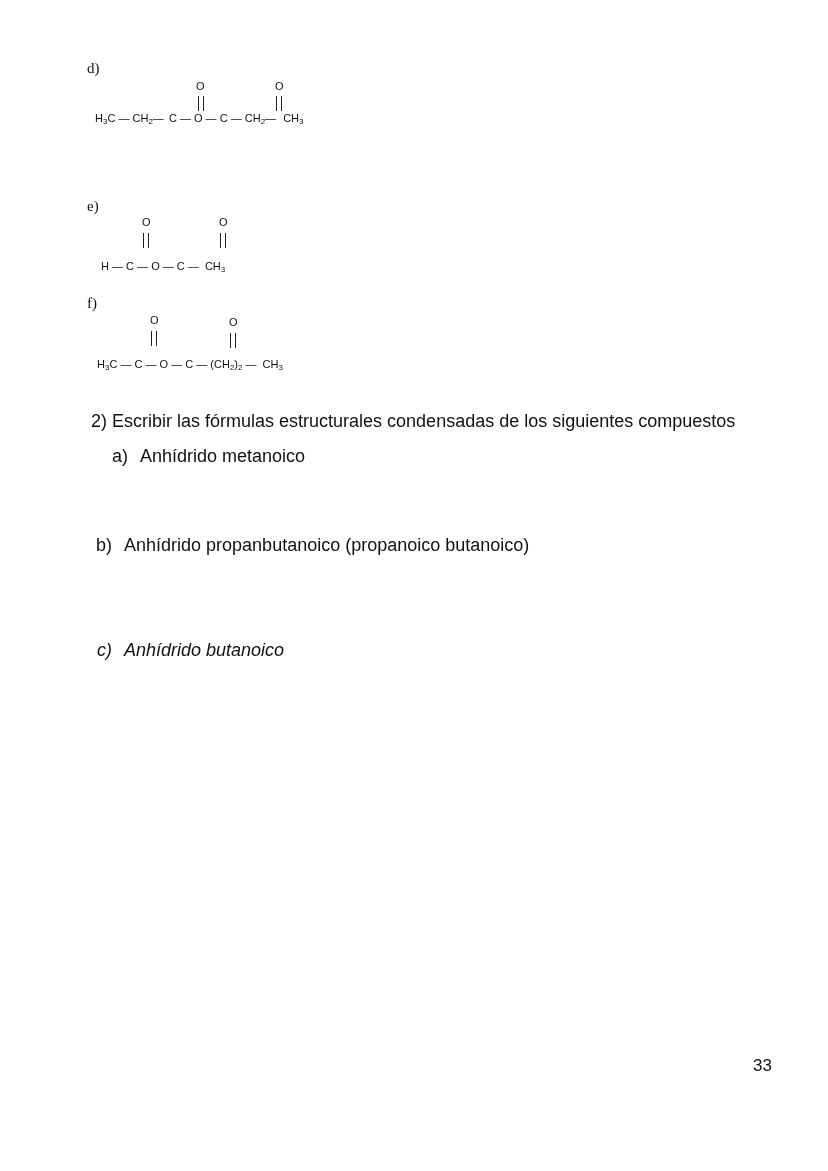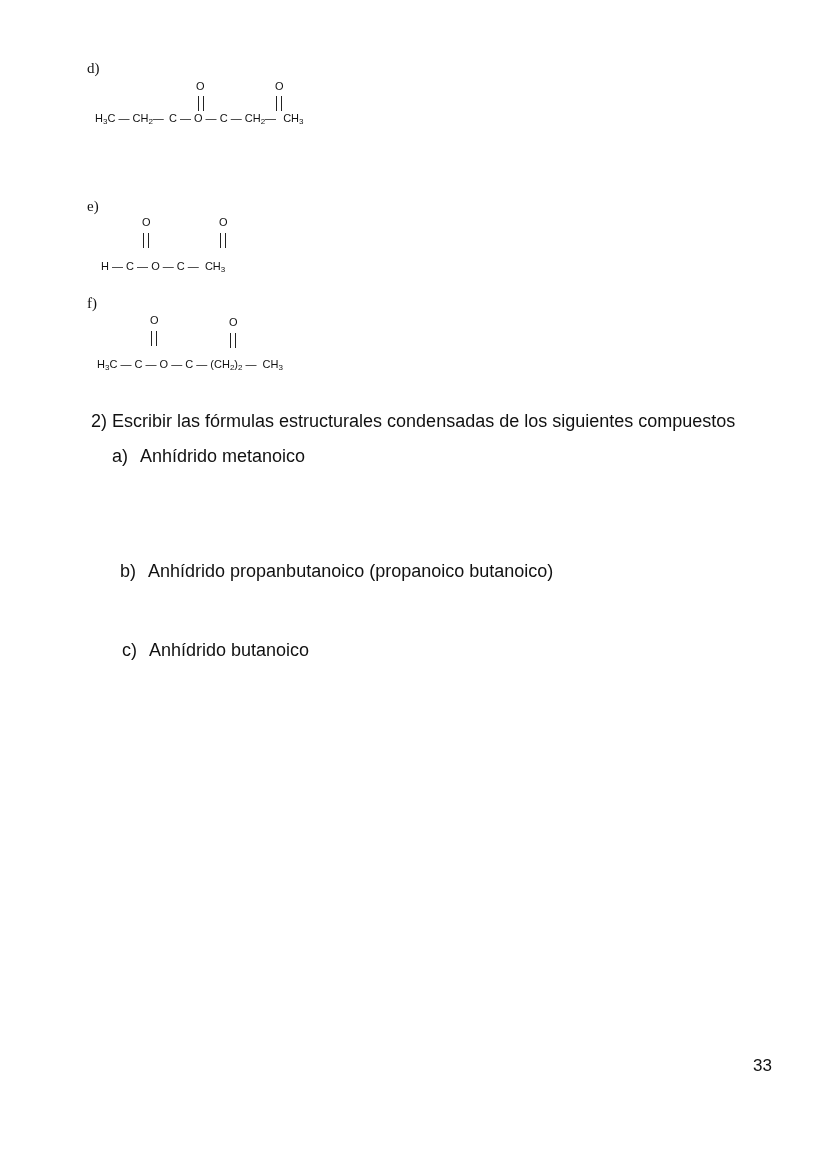--- a/index.html
+++ b/index.html
@@ -77,21 +77,21 @@
     <span style="margin-left:3px">CH</span><sub>3</sub>
   </div>
 </div>
 
 <div class="abs sans q" style="left:91px;top:411px;">2) Escribir las fórmulas estructurales condensadas de los siguientes compuestos</div>
 
 <div class="abs sans q" style="left:112px;top:446px;">
   <span>a)</span><span style="display:inline-block;width:12px"></span><span>Anhídrido metanoico</span>
 </div>
 
-<div class="abs sans q" style="left:120px;top:535px;margin-top:26px;">
+<div class="abs sans q" style="left:96px;top:535px;">
   <span>b)</span><span style="display:inline-block;width:12px"></span><span>Anhídrido propanbutanoico (propanoico butanoico)</span>
 </div>
 
-<div class="abs sans q" style="left:122px;top:640px;">
+<div class="abs sans q" style="left:97px;top:640px;font-style:italic;">
   <span>c)</span><span style="display:inline-block;width:12px"></span><span>Anhídrido butanoico</span>
 </div>
 
 <div class="abs sans pagenum" style="left:753px;top:1056px;">33</div>
 
 </body></html>

